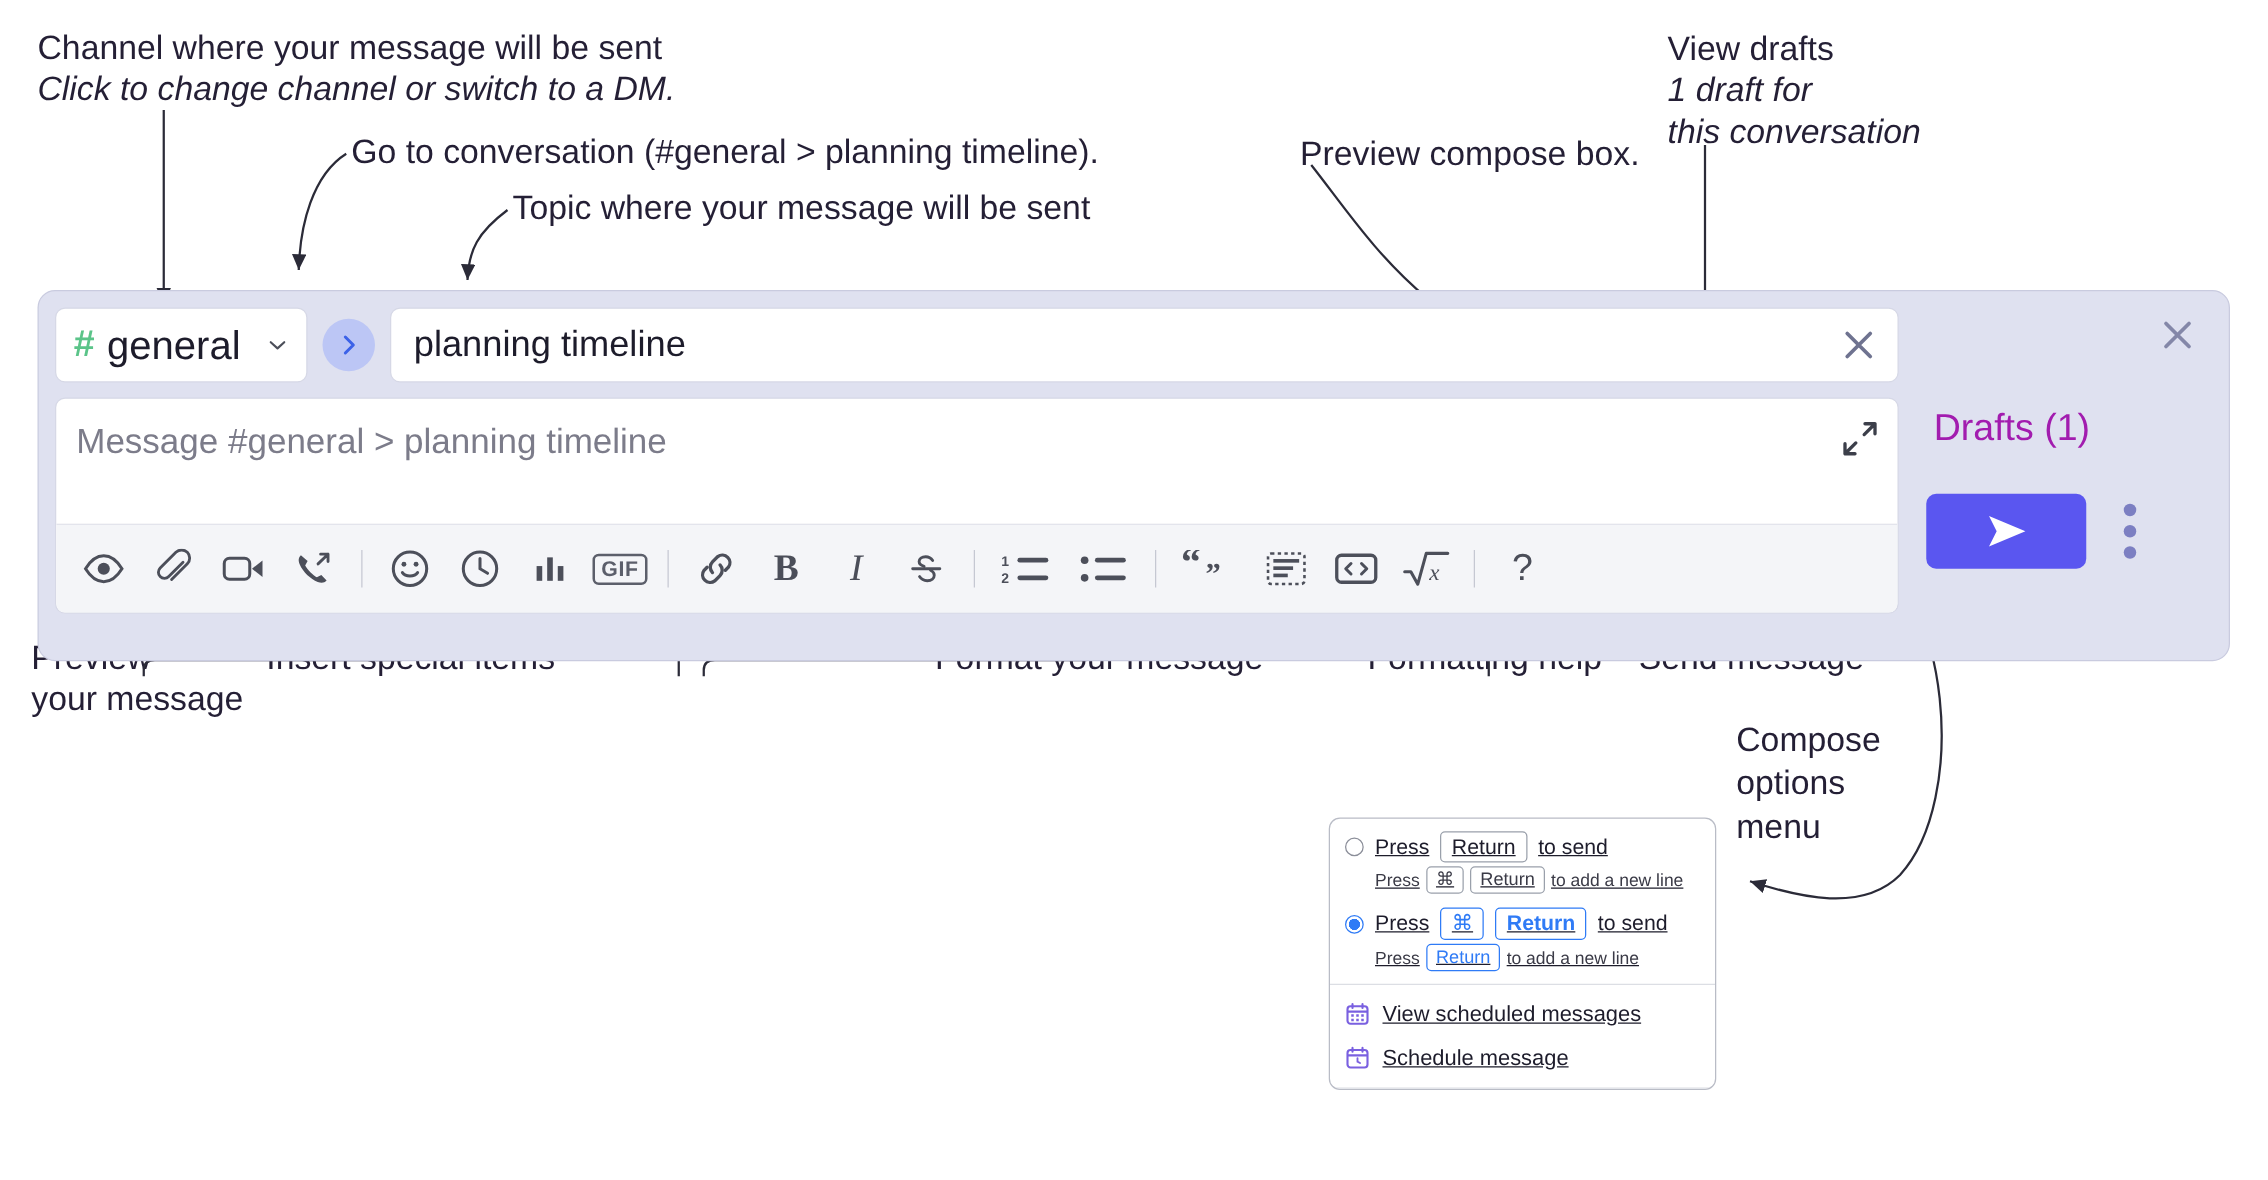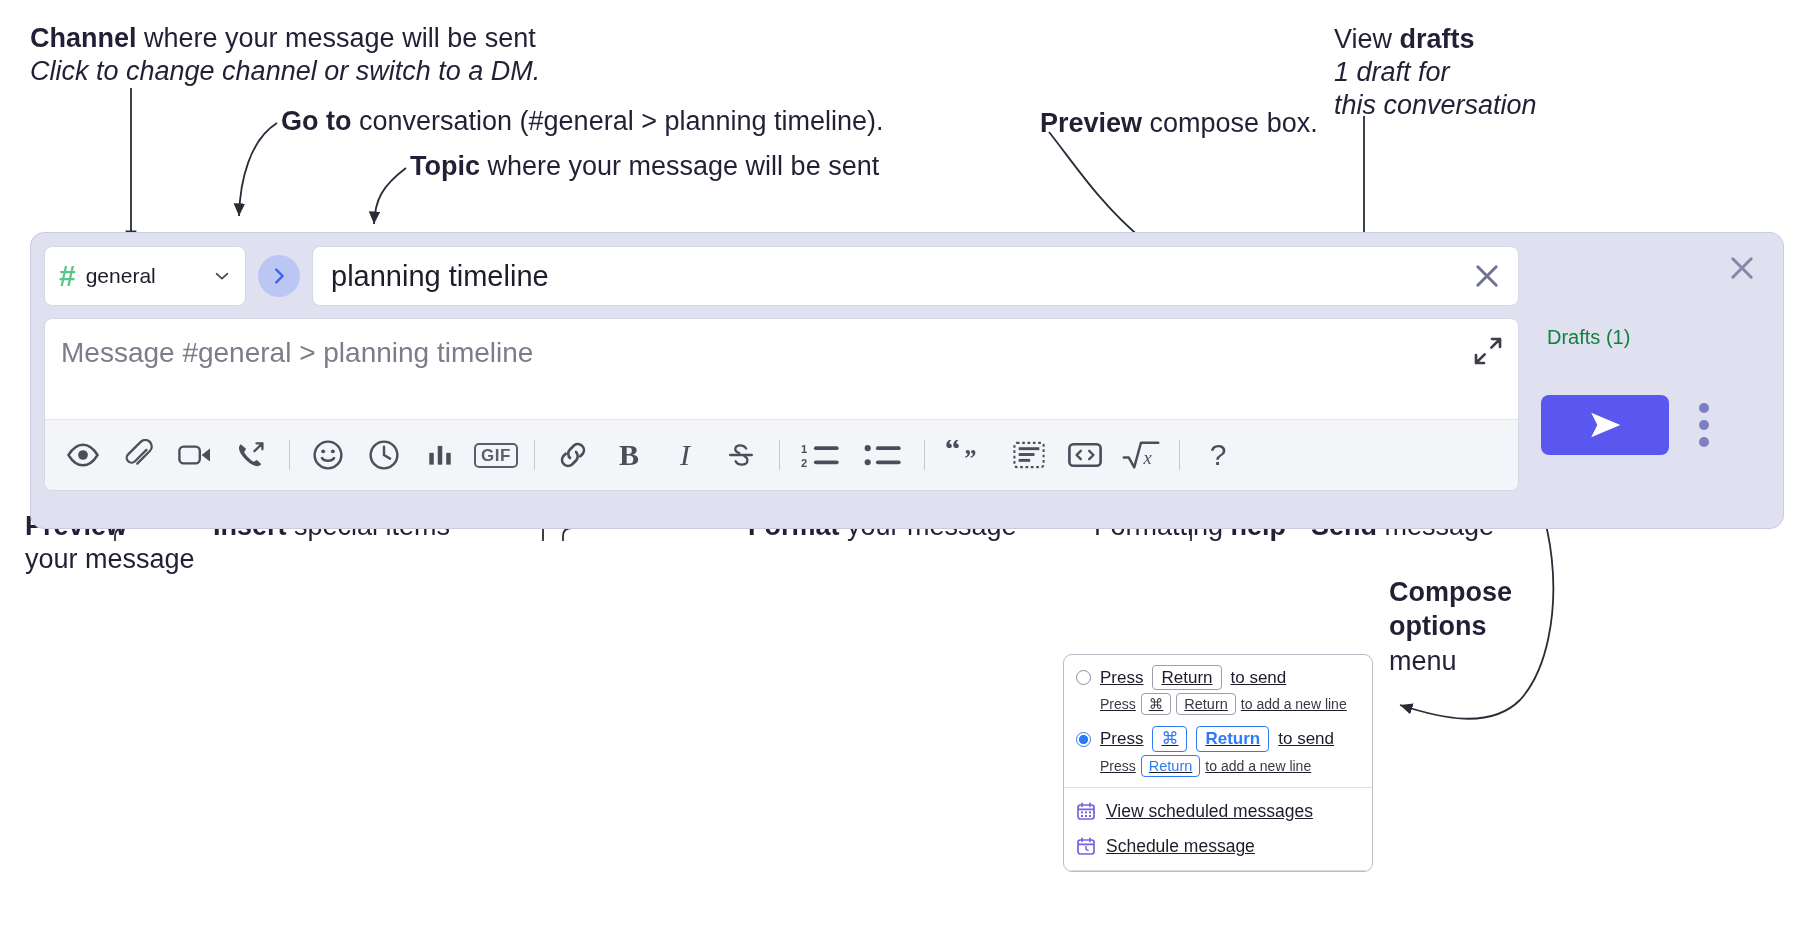--- a/index.html
+++ b/index.html
@@ -11,21 +11,21 @@
     overflow:hidden;
     position:relative;
   }
   .ann{
     position:absolute;
     font-size:27px;
     line-height:1.22;
     color:#241f35;
     white-space:nowrap;
   }
-  .ann b{font-weight:700;}
+  .ann b{font-weight:400;}
   .ann i{font-style:italic;}
 
   
   #leaders{position:absolute;left:0;top:0;width:1814px;height:944px;pointer-events:none;}
 
   
   #compose{
     position:absolute;left:30px;top:232px;width:1754px;height:297px;
     background:#dfe1f0;
     border:1px solid #c9cbdf;
@@ -41,21 +41,21 @@
     width:202px;height:60px;
     background:#ffffff;
     border:1px solid #d6d8e6;
     border-radius:8px;
     display:flex;align-items:center;
     box-sizing:border-box;
     padding:0 14px;
     gap:10px;
   }
   .hashIcon{font-size:30px;font-weight:700;color:#5bc489;line-height:1;}
-  #channelName{font-size:21px;color:#1d1c2b;flex:1;}
+  #channelName{font-size:32px;color:#1d1c2b;flex:1;}
   .chev{width:18px;height:18px;}
   #goBtn{
     width:42px;height:42px;border-radius:50%;
     background:#bcc6f5;
     margin:0 12px;
     display:flex;align-items:center;justify-content:center;
     flex:0 0 auto;
   }
   #topicBox{
     flex:1;height:60px;
@@ -109,21 +109,21 @@
   .ital{font-size:30px;font-style:italic;color:#4b4e59;font-family:"Liberation Serif",serif;}
   .qmark{font-size:30px;color:#4b4e59;font-weight:400;}
 
   
   #rightRail{
     position:absolute;right:0;top:0;width:266px;height:100%;
   }
   #panelClose{position:absolute;right:24px;top:18px;width:34px;height:34px;}
   #draftsLink{
     position:absolute;left:30px;top:93px;
-    font-size:20px;color:#15803d;
+    font-size:30px;color:#a21caf;
   }
   #sendBtn{
     position:absolute;left:24px;top:162px;
     width:128px;height:60px;border-radius:8px;
     background:#5a56f0;
     display:flex;align-items:center;justify-content:center;
   }
   #kebab{
     position:absolute;left:182px;top:170px;
     width:10px;

